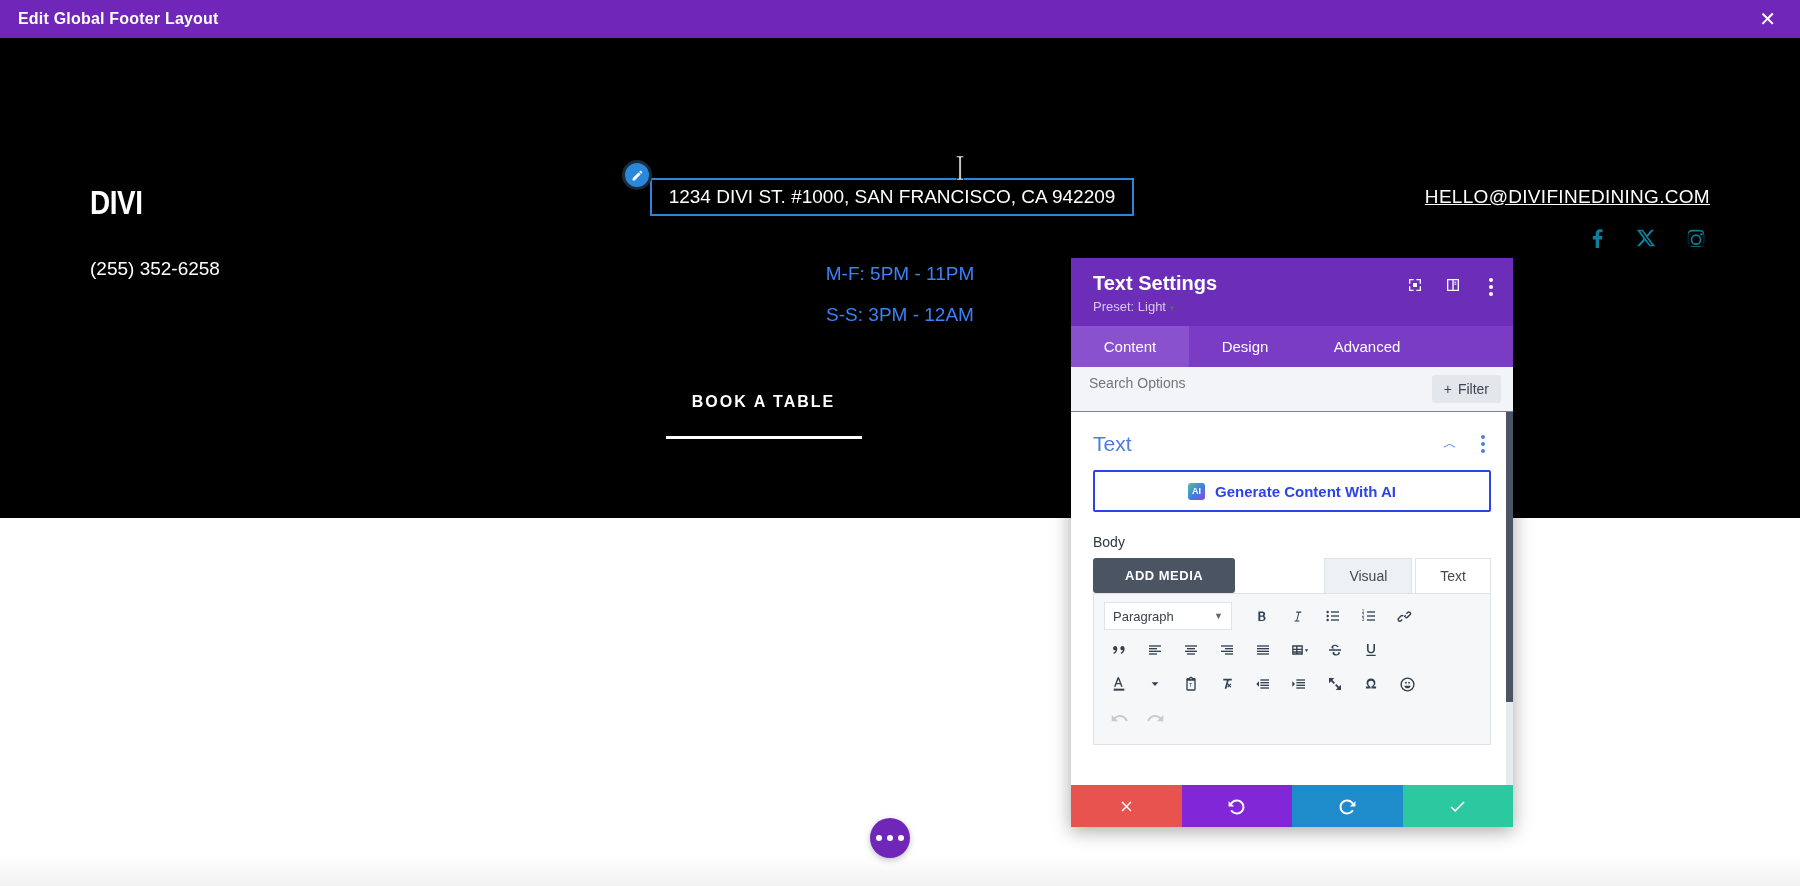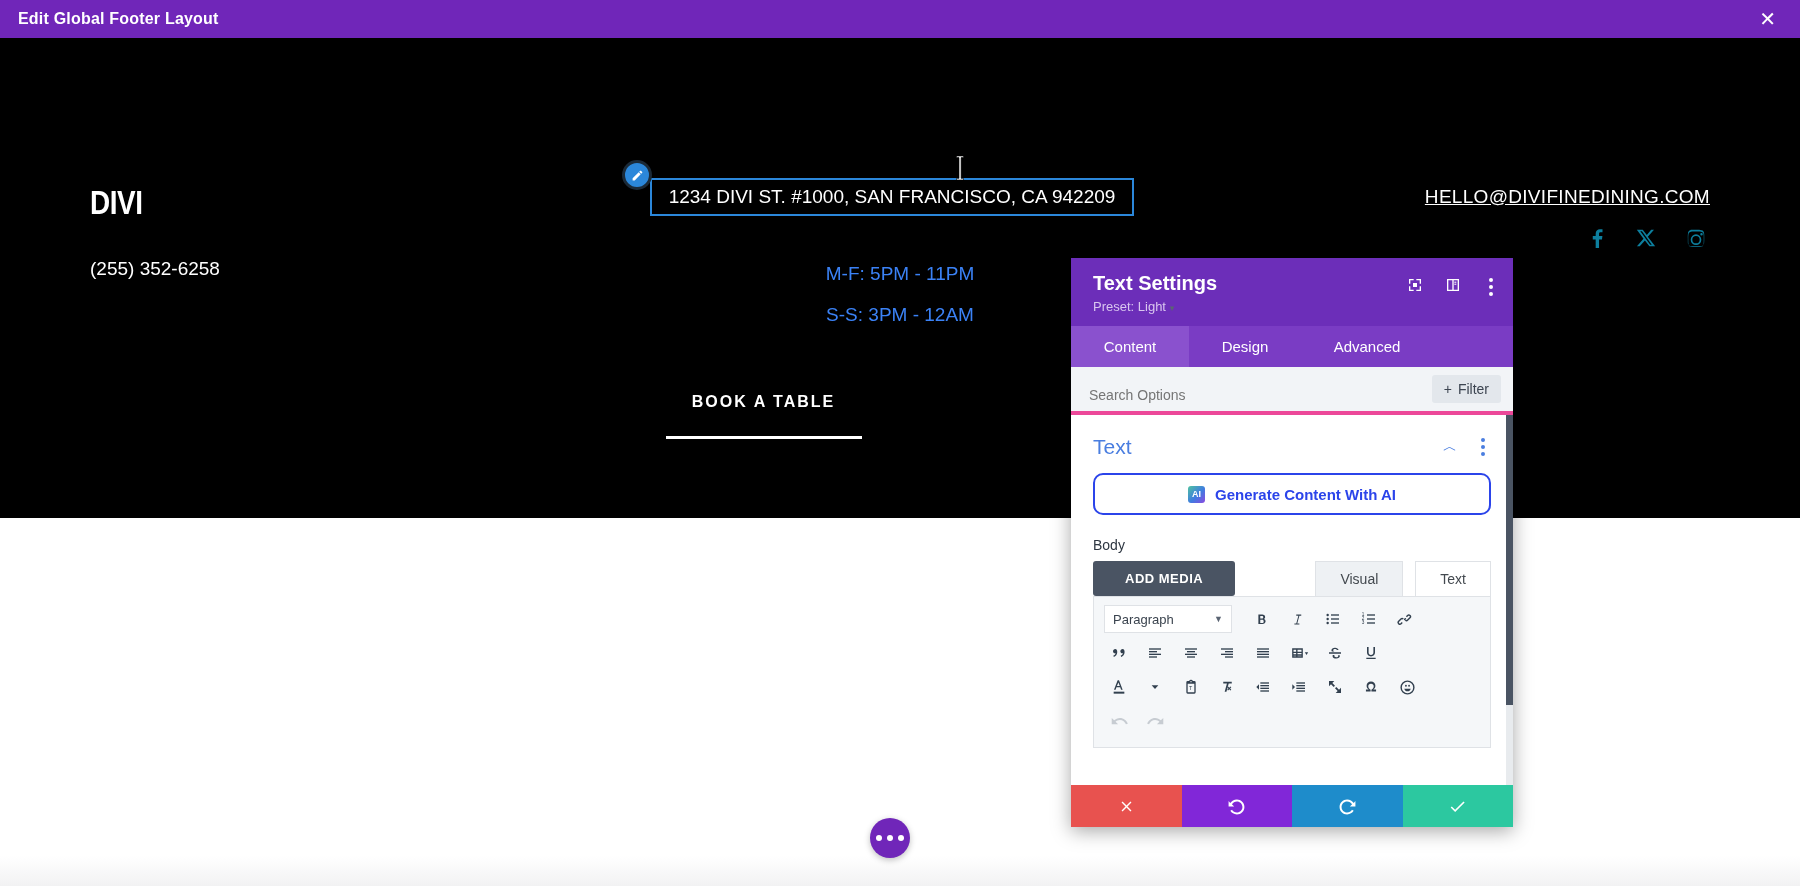--- a/index.html
+++ b/index.html
@@ -137,22 +137,22 @@
   .tabs { display: flex; background: #7a3cc4; }
   .tab {
     flex: 0 0 auto; padding: 12px 0; color: #ffffff; font-size: 15px;
     text-align: center; cursor: pointer;
   }
   .tab.content { width: 118px; background: #8a51ce; }
   .tab.design  { width: 112px; }
   .tab.advanced{ width: 132px; }
 
   .searchbar {
-    display: flex; align-items: flex-end; justify-content: space-between;
-    background: #f2f4f7; border-bottom: 4px solid #ec4899;
+    display: flex; align-items: flex-start; justify-content: space-between;
+    background: #f2f4f7; border-bottom: 1px solid #ec4899;
     padding: 8px 12px 8px 18px;
   }
   .searchbar input {
     border: none; background: transparent; outline: none;
     font-size: 14px; color: #5b6470; font-family: "Liberation Sans", sans-serif;
     width: 260px;
   }
   .filter-btn {
     background: #e3e7ec; border-radius: 3px; padding: 6px 12px;
     font-size: 14px; color: #3c4450; cursor: pointer; display:flex; gap:6px; align-items:center;
@@ -162,39 +162,39 @@
   .section-head {
     display: flex; align-items: center; justify-content: space-between;
     padding: 20px 22px 14px 22px;
   }
   .section-title { color: #4a7ee0; font-size: 21px; }
   .section-head-icons { display: flex; align-items: center; gap: 18px; }
   .chev { color: #4a7ee0; font-size: 14px; cursor: pointer; }
   .kebab-dark i { background:#4a7ee0; }
 
   .ai-btn {
-    margin: 0 22px; height: 42px; border: 2px solid #2b44ea; border-radius: 10px;
+    margin: 0 22px; height: 42px; border: 2px solid #2b44ea; border-radius: 2px;
     display: flex; align-items: center; justify-content: center; gap: 10px;
     color: #2b44ea; font-size: 15px; font-weight: bold; cursor: pointer; background:#fff;
   }
   .ai-badge {
     width: 17px; height: 17px; border-radius: 3px;
     background: linear-gradient(135deg, #4fc3a1 0%, #3f7ce0 55%, #8b4ae0 100%);
     color: #fff; font-size: 9px; font-weight: bold;
     display:flex; align-items:center; justify-content:center;
   }
 
   .field-label { padding: 22px 22px 8px 22px; font-size: 14px; color: #2d3641; }
 
   .editor-top { display: flex; align-items: flex-end; padding: 0 22px; gap: 10px; }
   .add-media {
     background: #4a5463; color: #fff; font-size: 13px; font-weight: bold;
     letter-spacing: .5px; padding: 10px 32px; border-radius: 3px; cursor:pointer;
   }
-  .editor-tabs { margin-left: auto; display: flex; gap: 12px; }
+  .editor-tabs { margin-left: auto; display: flex; gap: 3px; }
   .ed-tab {
     padding: 9px 24px; font-size: 14px; color: #43494f; cursor: pointer;
     border: 1px solid #dfe2e6; border-bottom: none;
   }
   .ed-tab.inactive { background: #eef1f4; }
   .ed-tab.active { background: #ffffff; }
 
   .toolbar {
     margin: 0 22px; border: 1px solid #dfe2e6; background: #f5f7f9;
     padding: 8px 10px 6px 10px;

